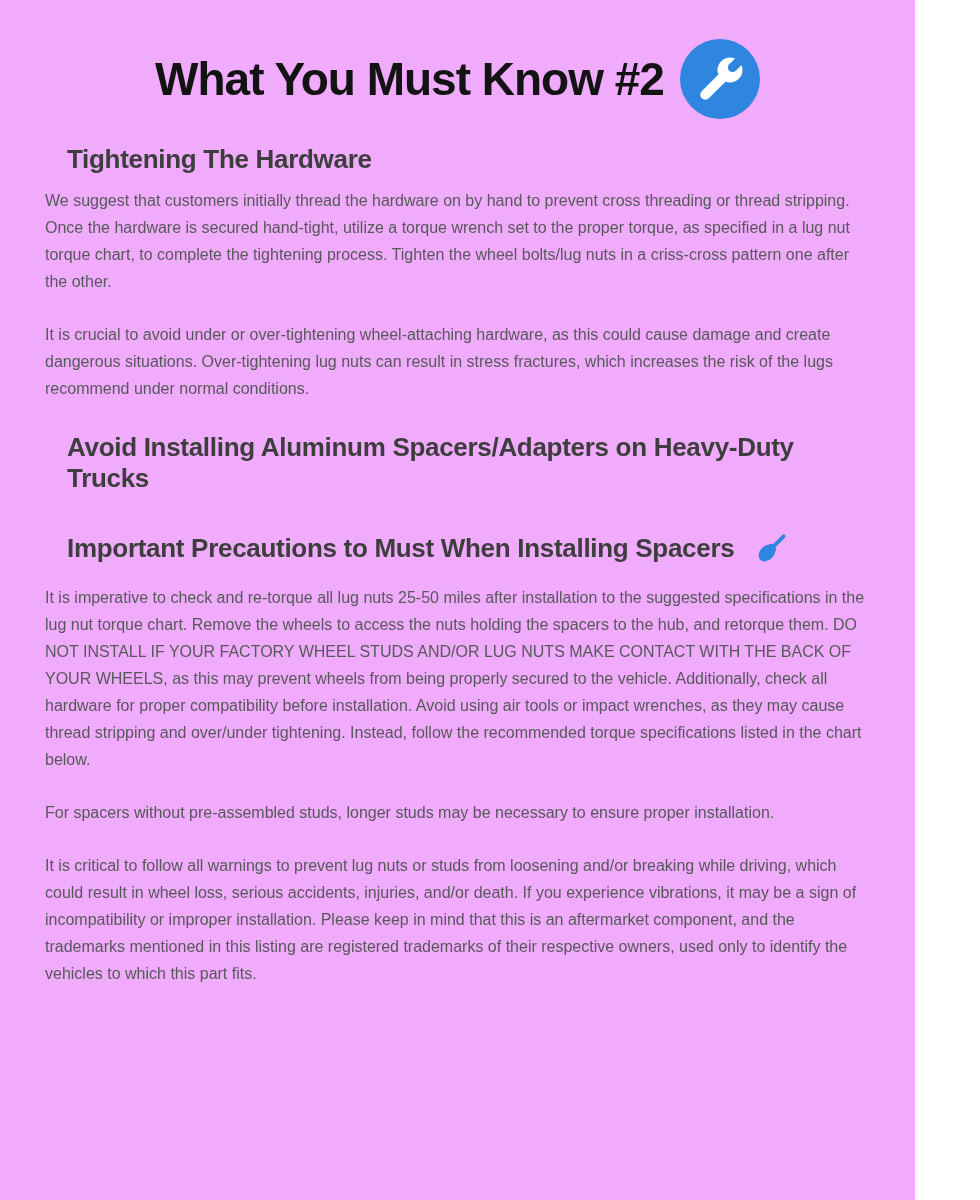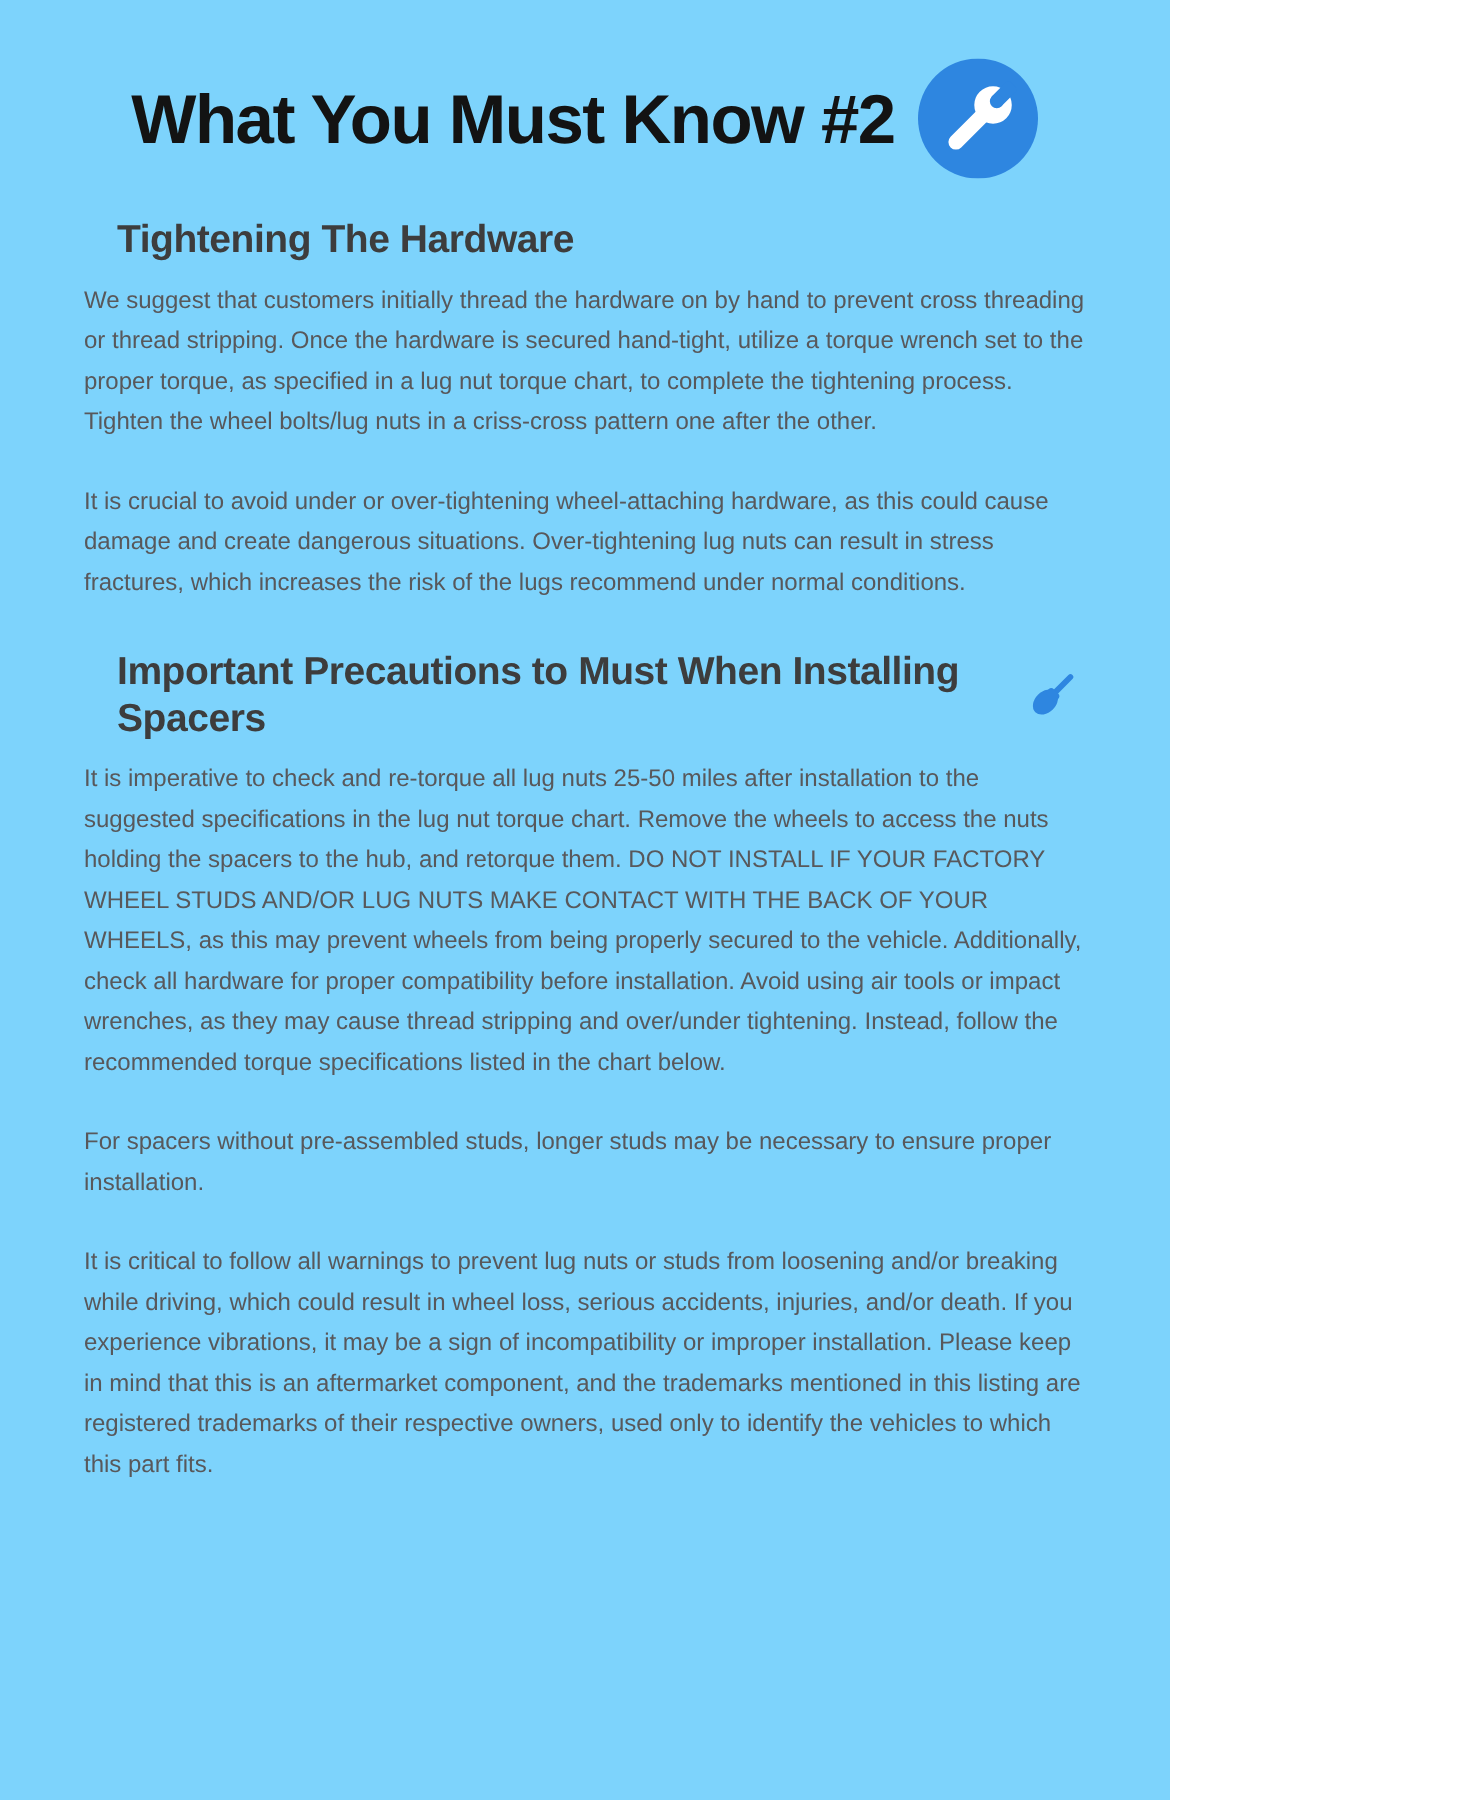--- a/index.html
+++ b/index.html
@@ -1,20 +1,20 @@
 <!DOCTYPE html>
 <html><head>
 <meta charset="utf-8">
 <style>
   html, body { margin: 0; padding: 0; background: #ffffff; }
   .page {
     position: relative;
-    width: 780px;
+    width: 915px;
     height: 1200px;
-    background: #7dd3fc;
+    background: #f0abfc;
     font-family: "Liberation Sans", sans-serif;
     overflow: hidden;
     box-sizing: border-box;
   }
   .header {
     display: flex;
     align-items: center;
     justify-content: center;
     gap: 16px;
     padding-top: 38px;
@@ -42,21 +42,21 @@
     letter-spacing: -0.3px;
   }
   .section-heading .heading-icon { flex: 0 0 auto; width: 46px; height: 46px; margin-top: 2px; }
   .body-text {
     margin: 0 0 26px 0;
     font-size: 16px;
     line-height: 27px;
     color: #58585b;
     max-width: 902px;
   }
-  .section { margin: 16px; }
+  .section { margin: 5px; }
   .first-heading { margin-top: 24px; }
 </style>
 </head>
 <body>
 
 <div class="page">
 
   <div class="header">
     <div class="page-title">What You Must Know #2</div>
     <span class="badge">
@@ -76,20 +76,23 @@
 
     <div class="section">
       <div class="section-heading first-heading">
         <span>Tightening The Hardware</span>
       </div>
       <p class="body-text">We suggest that customers initially thread the hardware on by hand to prevent cross threading or thread stripping. Once the hardware is secured hand-tight, utilize a torque wrench set to the proper torque, as specified in a lug nut torque chart, to complete the tightening process. Tighten the wheel bolts/lug nuts in a criss-cross pattern one after the other.</p>
       <p class="body-text">It is crucial to avoid under or over-tightening wheel-attaching hardware, as this could cause damage and create dangerous situations. Over-tightening lug nuts can result in stress fractures, which increases the risk of the lugs recommend under normal conditions.</p>
     </div>
 
     <div class="section">
+      <div class="section-heading">
+        <span>Avoid Installing Aluminum Spacers/Adapters on Heavy-Duty Trucks</span>
+      </div>
     </div>
 
     <div class="section">
       <div class="section-heading">
         <span>Important Precautions to Must When Installing Spacers</span>
         <span class="heading-icon">
           <svg width="46" height="46" viewBox="0 0 46 46" aria-hidden="true">
             <g transform="translate(20,26) rotate(45)">
               <rect x="-1.9" y="-24" width="3.8" height="18" rx="1.9" fill="#2E86E0"></rect>
               <ellipse cx="0" cy="1.5" rx="7" ry="9.5" fill="#2E86E0"></ellipse>

